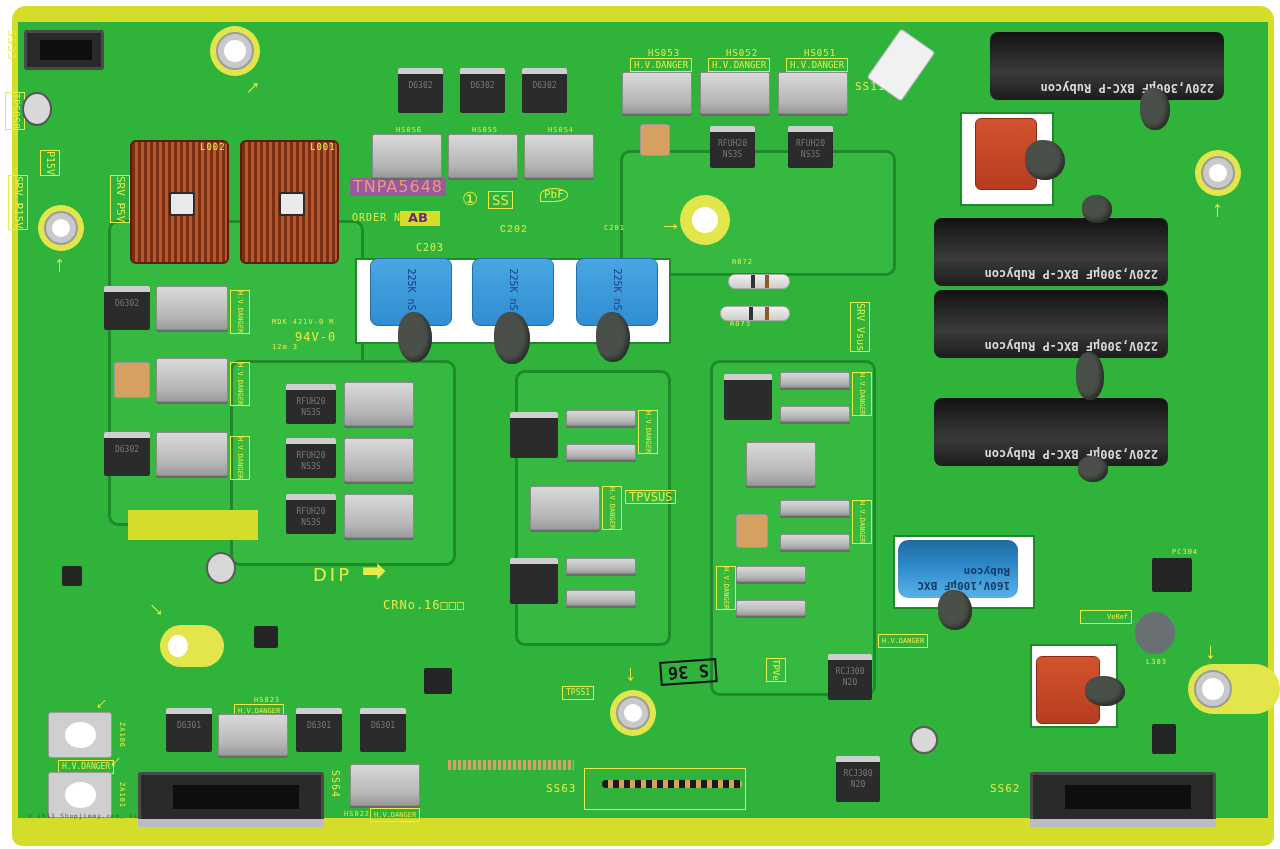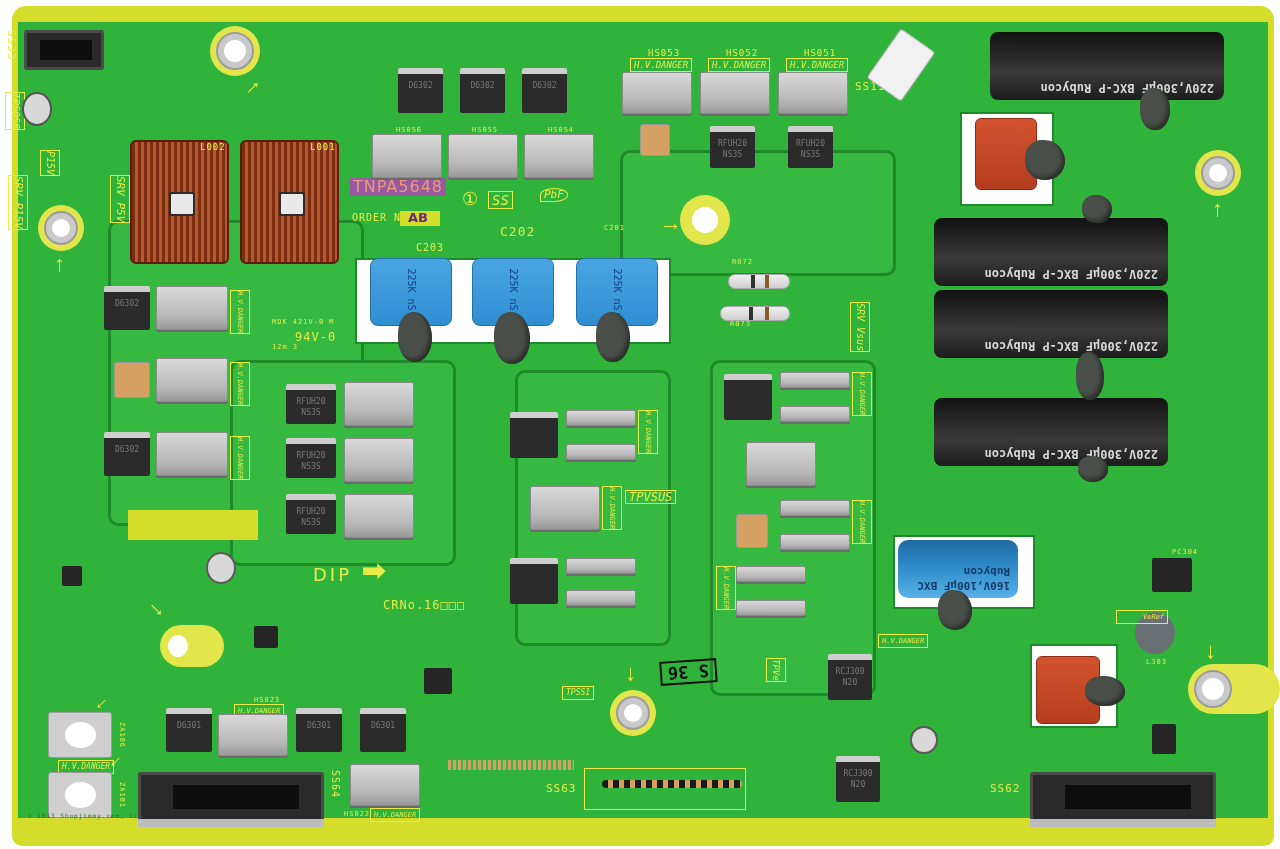--- a/index.html
+++ b/index.html
@@ -3,21 +3,21 @@
 <meta charset="utf-8">
 <style>
   html,body{margin:0;padding:0;background:#ffffff;}
   body{width:1280px;height:849px;position:relative;overflow:hidden;font-family:"Liberation Sans",sans-serif;}
   .board{position:absolute;left:0;top:0;width:1280px;height:849px;background:#ffffff;}
   .edge-top{position:absolute;left:12px;top:6px;width:1262px;height:22px;background:#d4dd2a;border-radius:14px 14px 0 0;}
   .edge-bottom{position:absolute;left:12px;top:818px;width:1262px;height:28px;background:#d4dd2a;border-radius:0 0 10px 10px;}
   .pcb{position:absolute;left:12px;top:22px;width:1262px;height:798px;background:#2fb33a;border-left:6px solid #d4dd2a;border-right:6px solid #d4dd2a;box-sizing:border-box;}
   .pour{position:absolute;border:3px solid #1e8a29;border-radius:10px;background:#35b940;}
   .silk{position:absolute;color:#e8ec4a;font-family:"DejaVu Sans Mono",monospace;font-size:9px;letter-spacing:1px;white-space:nowrap;}
-  .silk-box{position:absolute;border:1.5px solid #e8ec4a;color:#e8ec4a;font-family:"DejaVu Sans Mono",monospace;font-size:9px;padding:0 3px;white-space:nowrap;line-height:12px;font-style:italic;}
+  .silk-box{position:absolute;border:1.5px solid #e8ec4a;color:#e8ec4a;font-family:"DejaVu Sans Mono",monospace;font-size:9px;padding:0 3px;white-space:nowrap;line-height:12px;}
   .vert{writing-mode:vertical-rl;}
   .big-silk{position:absolute;color:#e8ec4a;font-family:"DejaVu Sans",sans-serif;letter-spacing:3px;}
   .hs{position:absolute;background:linear-gradient(#d9d9d9,#b7b7b7 70%,#9a9a9a);border:1px solid #8a8a8a;border-radius:2px;box-shadow:0 2px 0 #6a6a6a;}
   .fet{position:absolute;background:#2b2b2b;border-top:6px solid #cfcfcf;border-radius:2px;color:#777;font-family:"DejaVu Sans Mono",monospace;font-size:8px;text-align:center;line-height:11px;padding-top:6px;box-sizing:border-box;}
   .coil{position:absolute;border-radius:6px;background:repeating-linear-gradient(90deg,#7a2f12 0 3px,#b9572a 3px 6px);border:2px solid #5a1e08;}
   .coil .core{position:absolute;left:50%;top:50%;width:22px;height:20px;margin:-10px 0 0 -11px;background:#e9e9e9;border:2px solid #2b2b2b;border-radius:3px;}
   .elcap{position:absolute;background:linear-gradient(#1c1c1c,#3a3a3a 40%,#111);border-radius:8px;color:#d8d8d8;font-family:"DejaVu Sans Mono",monospace;font-size:12px;font-weight:bold;line-height:16px;padding:4px 10px;box-sizing:border-box;transform:rotate(180deg);overflow:hidden;white-space:nowrap;}
   .bluecap{position:absolute;background:linear-gradient(#4aa6e2,#2f8ed2);border-radius:8px;border:1px solid #2170a8;color:#1b3f8a;font-family:"DejaVu Sans Mono",monospace;font-size:10px;display:flex;align-items:center;justify-content:center;}
   .bluecap span{transform:rotate(90deg);display:block;}
   .white-cut{position:absolute;background:#ffffff;border:2px solid #1e8a29;}
@@ -149,21 +149,21 @@
   <div class="silk" style="left:548px;top:126px;font-size:7px;">HS054</div>
 
   <div class="white-cut" style="left:355px;top:258px;width:312px;height:82px;"></div>
   <div class="bluecap" style="left:370px;top:258px;width:80px;height:66px;">
       <span>225K nS:</span>
     </div>
   <div class="silk" style="left:416px;top:242px;font-size:10px;">C203</div>
   <div class="bluecap" style="left:472px;top:258px;width:80px;height:66px;">
       <span>225K nS:</span>
     </div>
-  <div class="silk" style="left:500px;top:224px;font-size:13px;">C202</div>
+  <div class="silk" style="left:500px;top:224px;font-size:10px;font-family:Liberation Mono, monospace;">C202</div>
   <div class="bluecap" style="left:576px;top:258px;width:80px;height:66px;">
       <span>225K nS:</span>
     </div>
   <div class="silk" style="left:604px;top:224px;font-size:7px;">C201</div>
   <div class="blob" style="left:398px;top:312px;width:34px;height:50px;"></div>
   <div class="blob" style="left:494px;top:312px;width:36px;height:52px;"></div>
   <div class="blob" style="left:596px;top:312px;width:34px;height:50px;"></div>
 
   <div class="resistor" style="left:728px;top:274px;width:60px;height:13px;">
       <div class="band" style="left:22px;background:#333;"></div>
@@ -256,21 +256,21 @@
   <div class="bluecyl" style="left:898px;top:540px;width:120px;height:58px;">
       <div>160V,100µF  BXC  Rubycon</div>
     </div>
   <div class="blob" style="left:938px;top:590px;width:34px;height:40px;"></div>
   <div class="silk-box" style="left:878px;top:634px;font-size:7px;">H.V.DANGER</div>
 
   <div class="chip" style="left:1152px;top:558px;width:40px;height:34px;"></div>
   <div class="silk" style="left:1172px;top:548px;font-size:7px;">PC304</div>
   <div class="elcap" style="left:1135px;top:612px;width:40px;height:42px;border-radius:50%;background:#6a6f74;transform:none;padding:0;"></div>
   <div class="silk" style="left:1146px;top:658px;font-size:7px;">L303</div>
-  <div class="silk-box" style="left:1116px;top:610px;font-size:7px;padding-left:26px;">VeRef</div>
+  <div class="silk-box" style="left:1080px;top:610px;font-size:7px;padding-left:26px;">VeRef</div>
 
   <div class="silk-box vert" style="left:766px;top:658px;font-size:9px;">TPVe</div>
   <div class="fet" style="left:828px;top:654px;width:44px;height:46px;">RCJ300 N20</div>
   <div class="fet" style="left:836px;top:756px;width:44px;height:46px;">RCJ300 N20</div>
   <div class="elcap" style="left:910px;top:726px;width:28px;height:28px;border-radius:50%;background:#d8d8d8;border:2px solid #5a5a5a;transform:none;padding:0;"></div>
 
   <div class="s36">S 36</div>
   <div class="silk-box" style="left:562px;top:686px;font-size:8px;">TPSS1</div>
 
   <div class="elcap" style="left:206px;top:552px;width:30px;height:32px;border-radius:50%;background:#d8d8d8;border:2px solid #5a5a5a;transform:none;padding:0;"></div>

